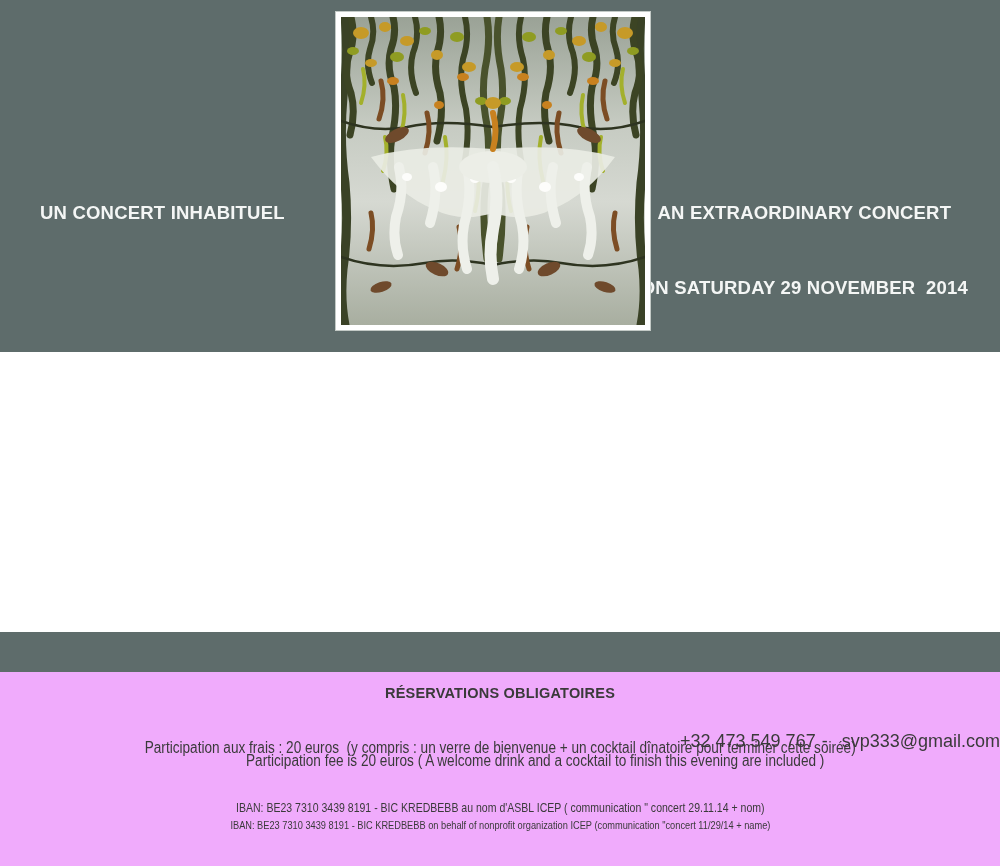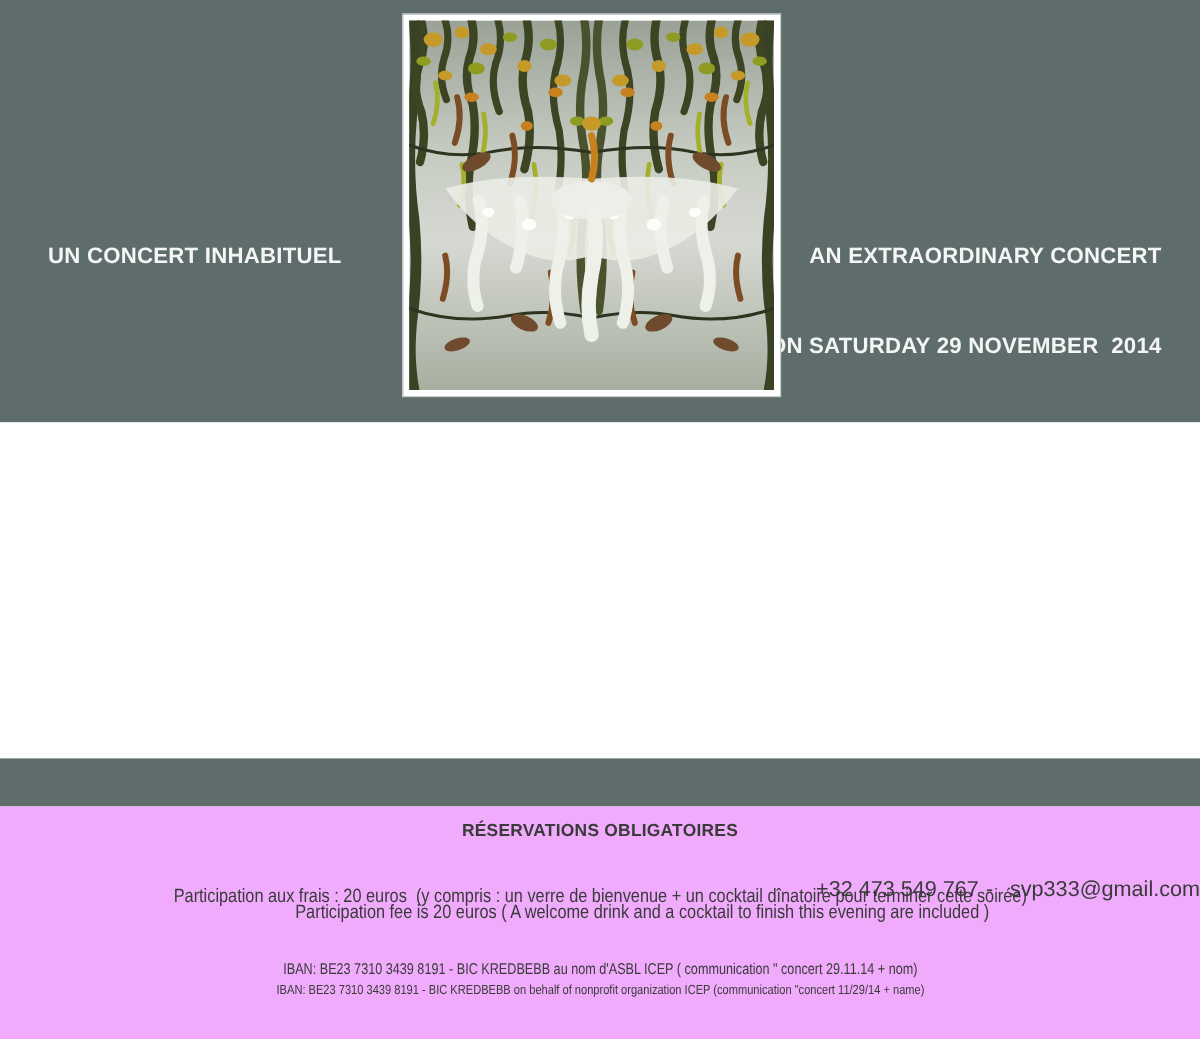--- a/index.html
+++ b/index.html
@@ -6,21 +6,21 @@
   html,body { background:#ffffff; }
   .page {
     position:relative; width:1000px; height:866px; overflow:hidden;
     font-family:"Liberation Sans", sans-serif; background:#ffffff;
   }
   
   .top-banner { position:absolute; left:0; top:0; width:1000px; height:352px; background:#5e6c6b; }
   .banner-title { position:absolute; color:#f4f6f5; font-weight:bold; font-size:18.5px;
     line-height:25px; letter-spacing:0.2px; white-space:pre; }
   .banner-title.fr { left:40px; top:150px; text-align:center; }
-  .banner-title.en { right:32px; top:150px; text-align:right; }
+  .banner-title.en { right:32px; top:150px; text-align:center; }
   
   .art-frame { position:absolute; left:336px; top:12px; width:314px; height:318px;
     background:#ffffff; padding:5px; outline:1px solid #c3cac6; }
   .art-frame svg { display:block; width:100%; height:100%; }
   
   .mid { position:absolute; left:0; top:352px; width:1000px; height:280px; background:#ffffff; color:#5c6b69; }
   .clef { position:absolute; width:26px; height:56px; }
   .clef.fr { left:14px; top:357px; }
   .clef.en { left:14px; top:499px; }
   .greeting { position:absolute; left:56px; font-size:16.5px; font-weight:bold; white-space:pre; }

